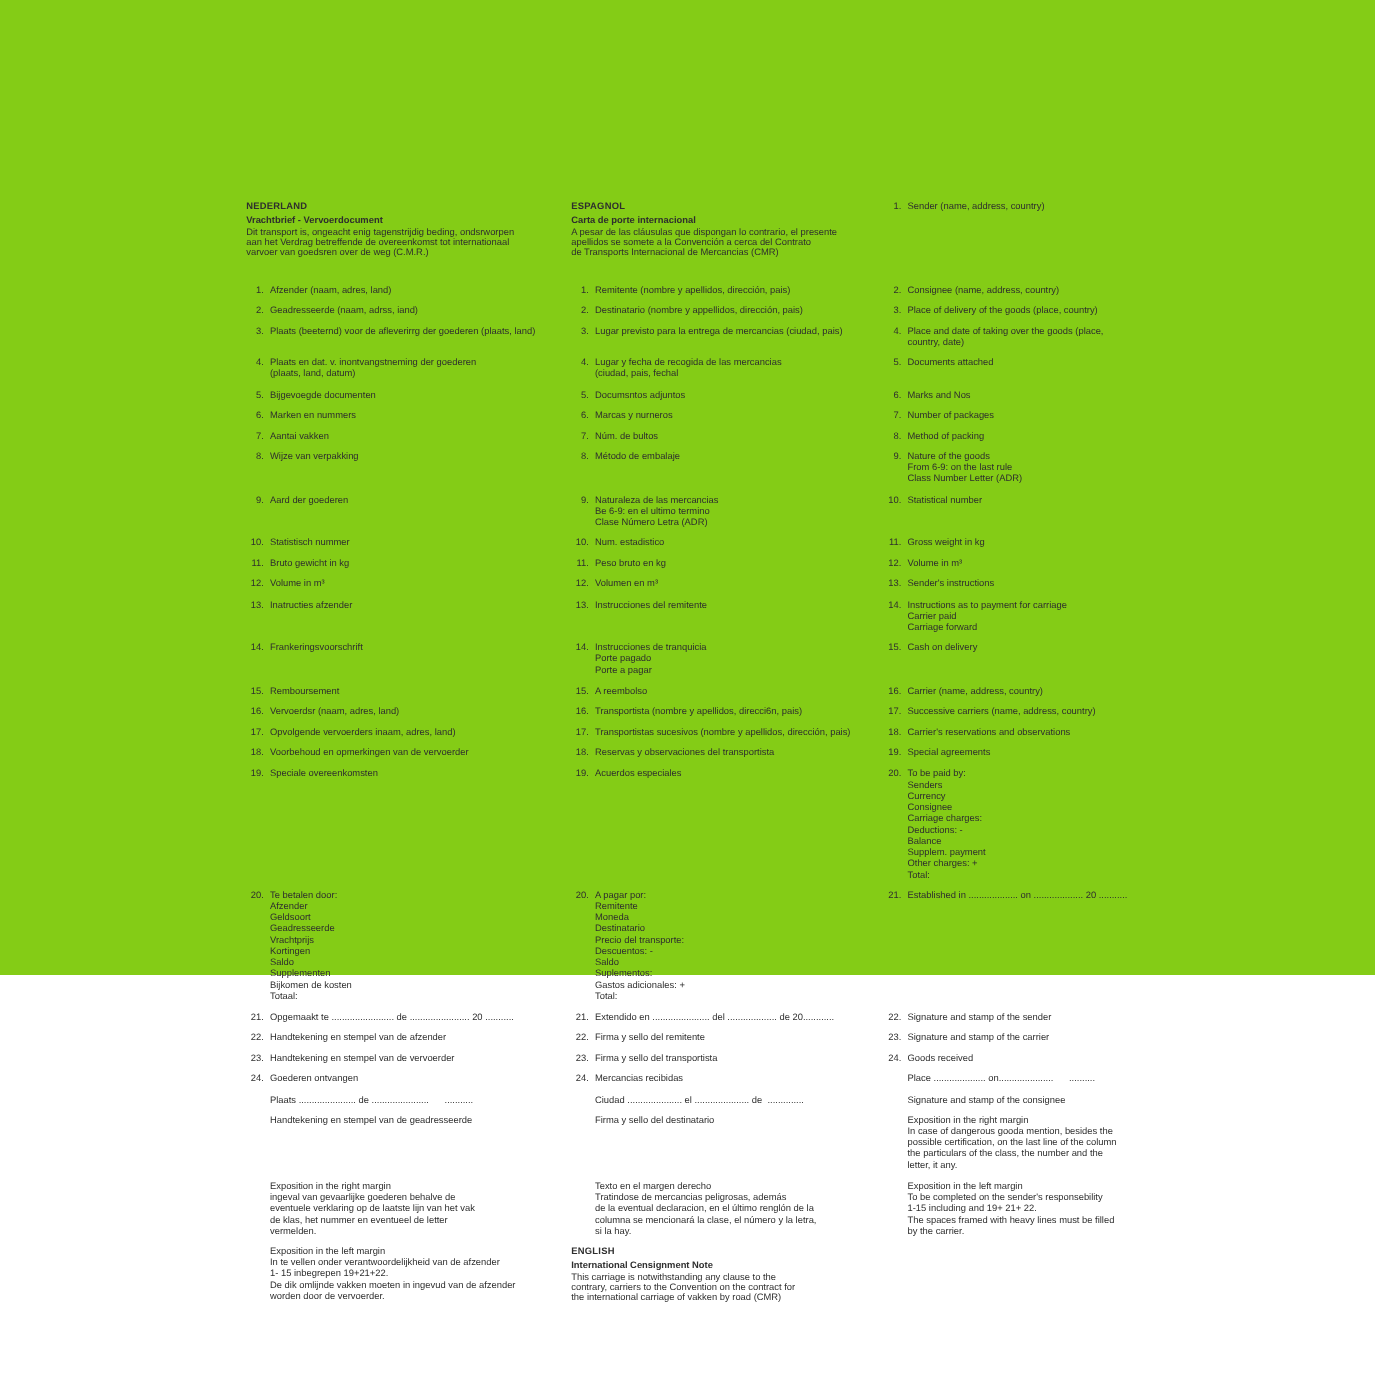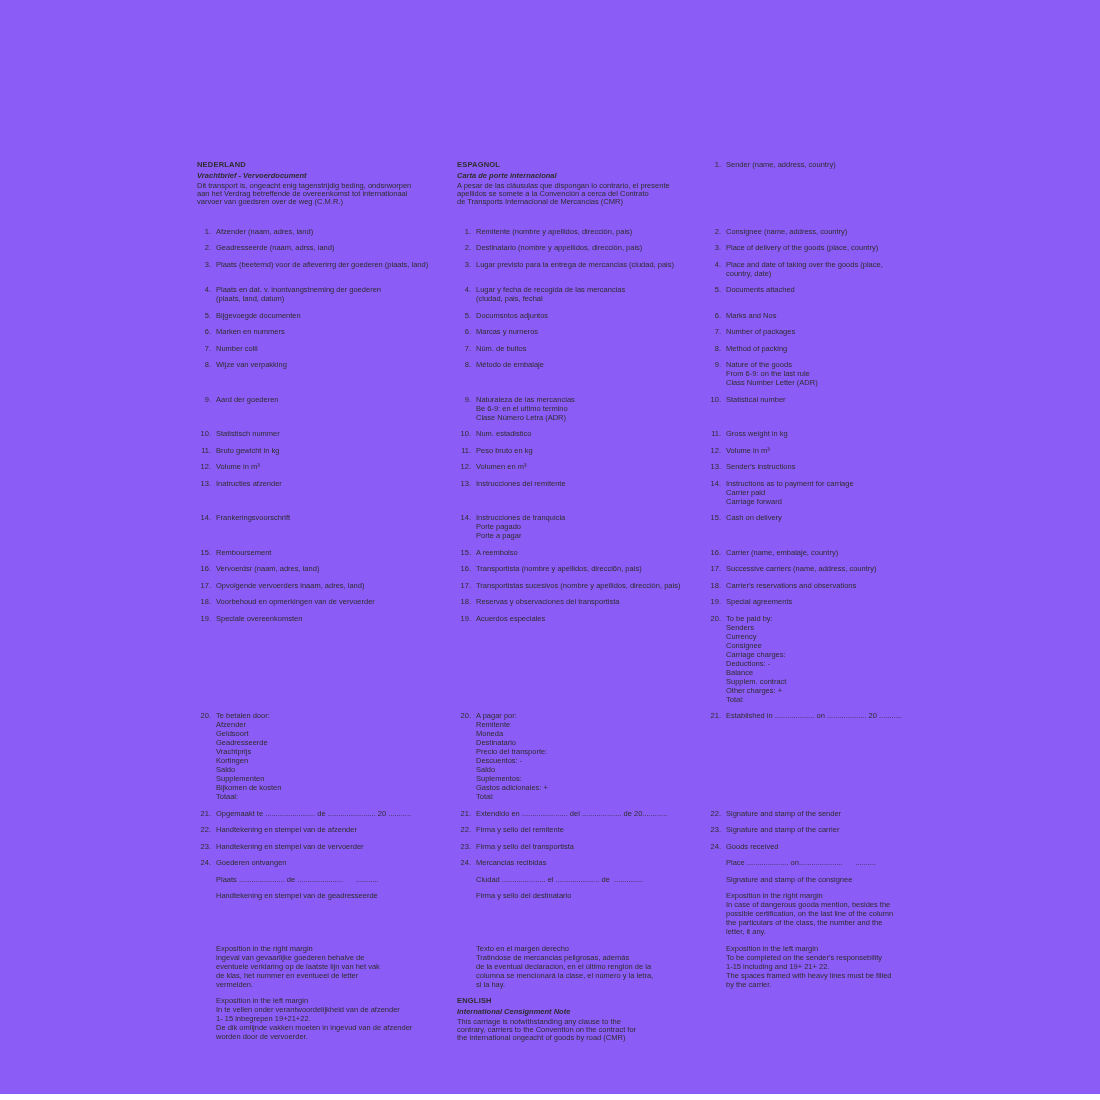--- a/index.html
+++ b/index.html
@@ -11,22 +11,22 @@
     width: 1100px;
     height: 1100px;
     position: relative;
     font-family: "Liberation Sans", sans-serif;
     color: #2e2e2e;
     overflow: hidden;
   }
   .sheet {
     position: absolute;
     left: 0; top: 0;
-    width: 1100px; height: 1094px;
-    background: #8b5cf6;
+    width: 1100px; height: 780px;
+    background: #84cc16;
   }
   .grid {
     position: absolute;
     left: 197px;
     top: 160px;
     display: grid;
     grid-template-columns: 260px 250px 205px;
     grid-template-rows: repeat(29, auto);
     grid-auto-flow: column;
     row-gap: 7.5px;
@@ -37,21 +37,20 @@
     margin-bottom: 13px;
   }
   .lang {
     font-weight: bold;
     margin-bottom: 2px;
     letter-spacing: 0.2px;
   }
   .title {
     font-weight: bold;
     margin-bottom: 2px;
-    font-style: italic;
   }
   .intro-line {
     line-height: 8px;
     white-space: nowrap;
   }
   .item {
     display: flex;
     align-items: flex-start;
   }
   .num {
@@ -113,21 +112,21 @@
       </div>
       <div class="item">
         <span class="num">6.</span>
         <div class="txt">
           <div class="line">Marken en nummers</div>
         </div>
       </div>
       <div class="item">
         <span class="num">7.</span>
         <div class="txt">
-          <div class="line">Number colli</div>
+          <div class="line">Aantai vakken</div>
         </div>
       </div>
       <div class="item">
         <span class="num">8.</span>
         <div class="txt">
           <div class="line">Wijze van verpakking</div>
         </div>
       </div>
       <div class="item">
         <span class="num">9.</span>
@@ -451,21 +450,21 @@
           <div class="line">de la eventual declaracion, en el último renglón de la</div>
           <div class="line">columna se mencionará la clase, el número y la letra,</div>
           <div class="line">si la hay.</div>
         </div>
       </div>
       <div class="column-header">
         <div class="lang">ENGLISH</div>
         <div class="title">International Censignment Note</div>
         <div class="intro-line">This carriage is notwithstanding any clause to the</div>
         <div class="intro-line">contrary,  carriers to the Convention on the contract for</div>
-        <div class="intro-line">the international ongeacht of goods by road (CMR)</div>
+        <div class="intro-line">the international carriage of vakken by road (CMR)</div>
       </div>
       <div class="item">
         <span class="num">1.</span>
         <div class="txt">
           <div class="line">Sender (name, address, country)</div>
         </div>
       </div>
       <div class="item">
         <span class="num">2.</span>
         <div class="txt">
@@ -551,21 +550,21 @@
       </div>
       <div class="item">
         <span class="num">15.</span>
         <div class="txt">
           <div class="line">Cash on delivery</div>
         </div>
       </div>
       <div class="item">
         <span class="num">16.</span>
         <div class="txt">
-          <div class="line">Carrier (name, embalaje, country)</div>
+          <div class="line">Carrier (name, address, country)</div>
         </div>
       </div>
       <div class="item">
         <span class="num">17.</span>
         <div class="txt">
           <div class="line">Successive carriers  (name, address, country)</div>
         </div>
       </div>
       <div class="item">
         <span class="num">18.</span>
@@ -582,21 +581,21 @@
       <div class="item">
         <span class="num">20.</span>
         <div class="txt">
           <div class="line">To be paid by:</div>
           <div class="line">Senders</div>
           <div class="line">Currency</div>
           <div class="line">Consignee</div>
           <div class="line">Carriage charges:</div>
           <div class="line">Deductions: -</div>
           <div class="line">Balance</div>
-          <div class="line">Supplem. contract</div>
+          <div class="line">Supplem. payment</div>
           <div class="line">Other charges: +</div>
           <div class="line">Total:</div>
         </div>
       </div>
       <div class="item">
         <span class="num">21.</span>
         <div class="txt">
           <div class="line">Established in ................... on ................... 20 ...........</div>
         </div>
       </div>

